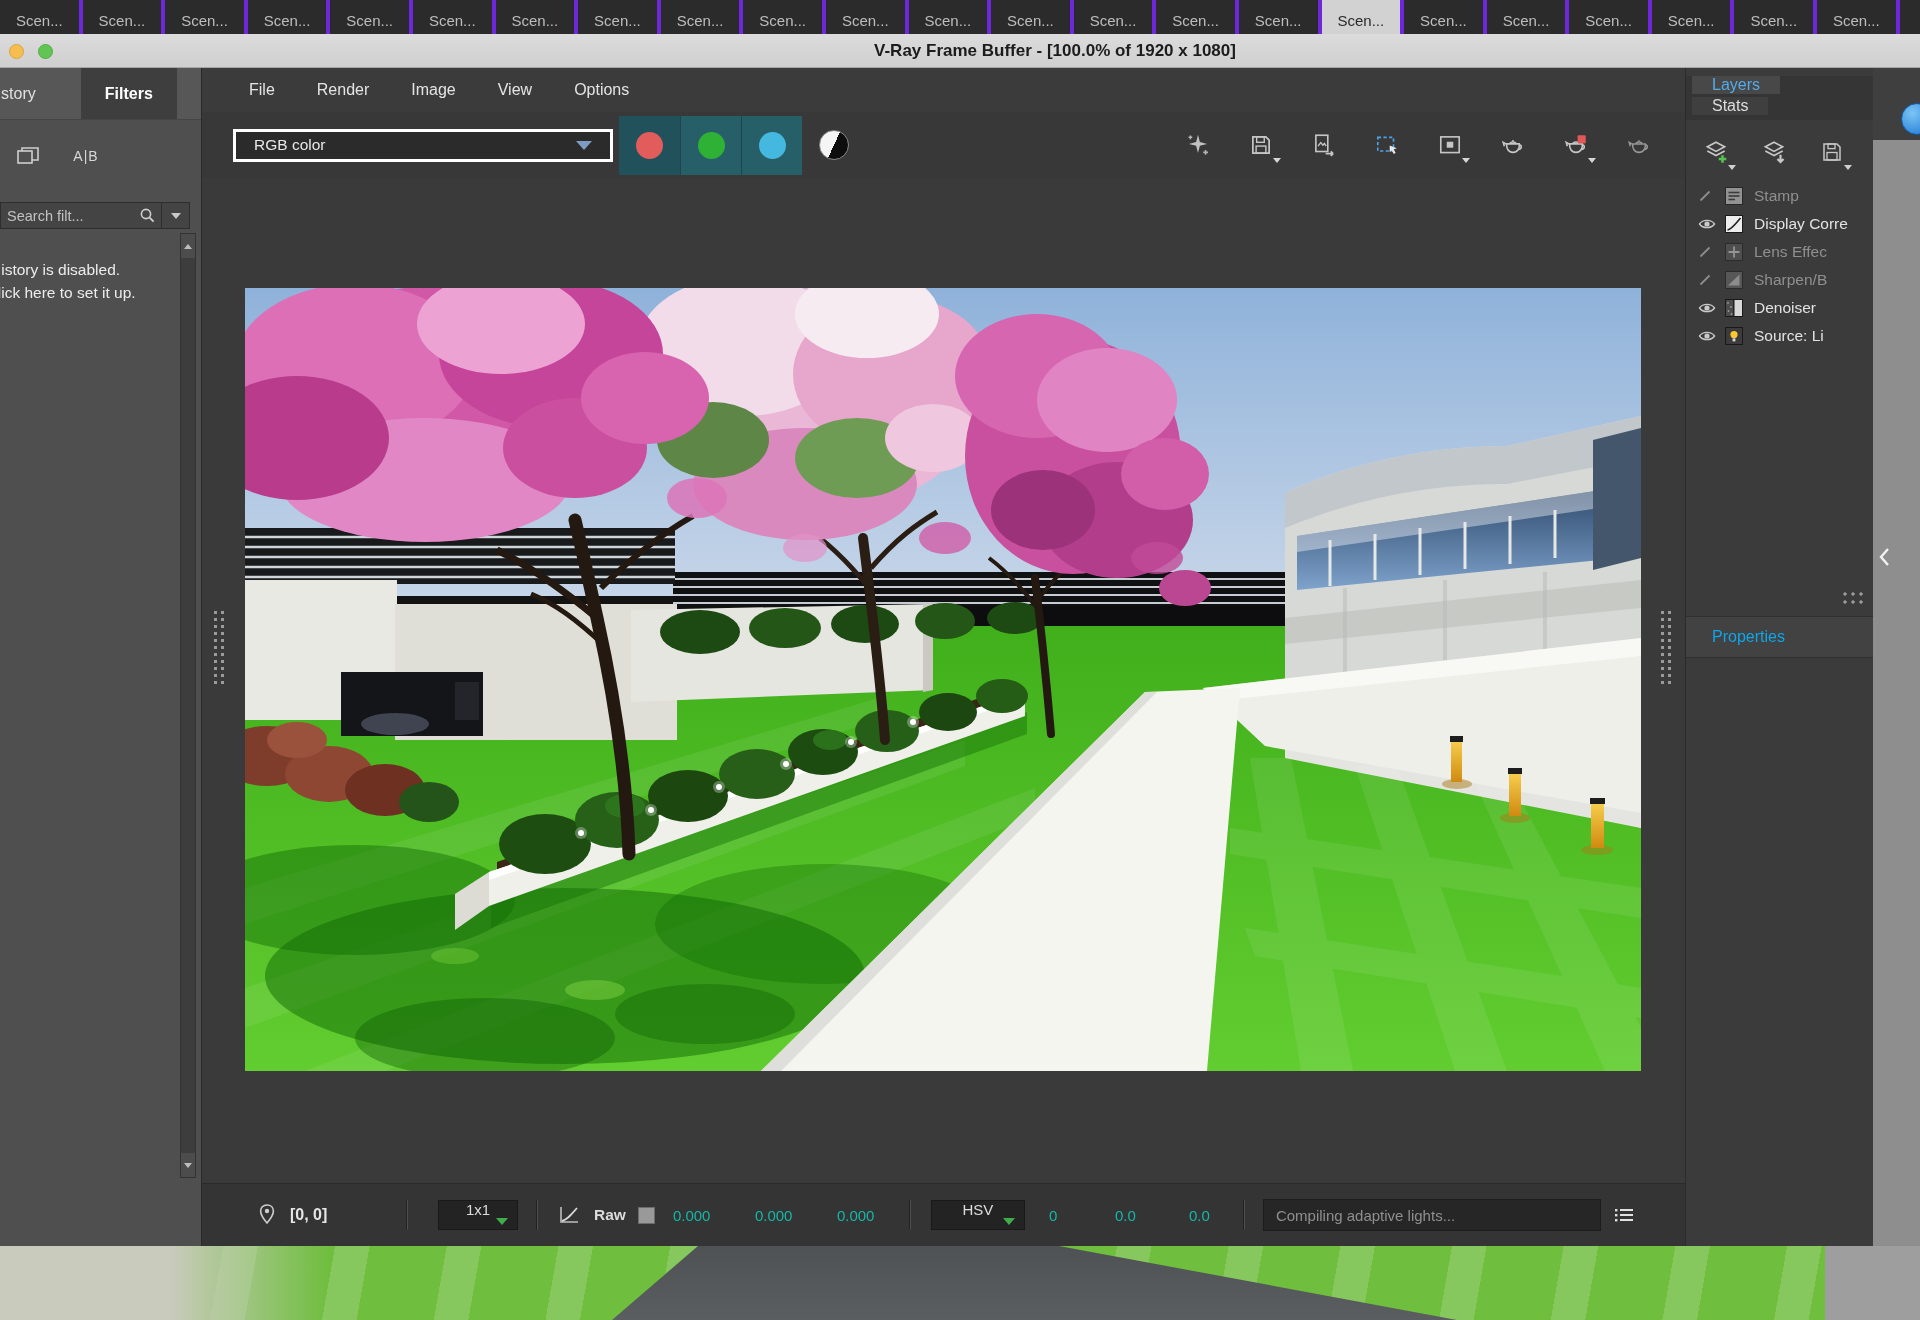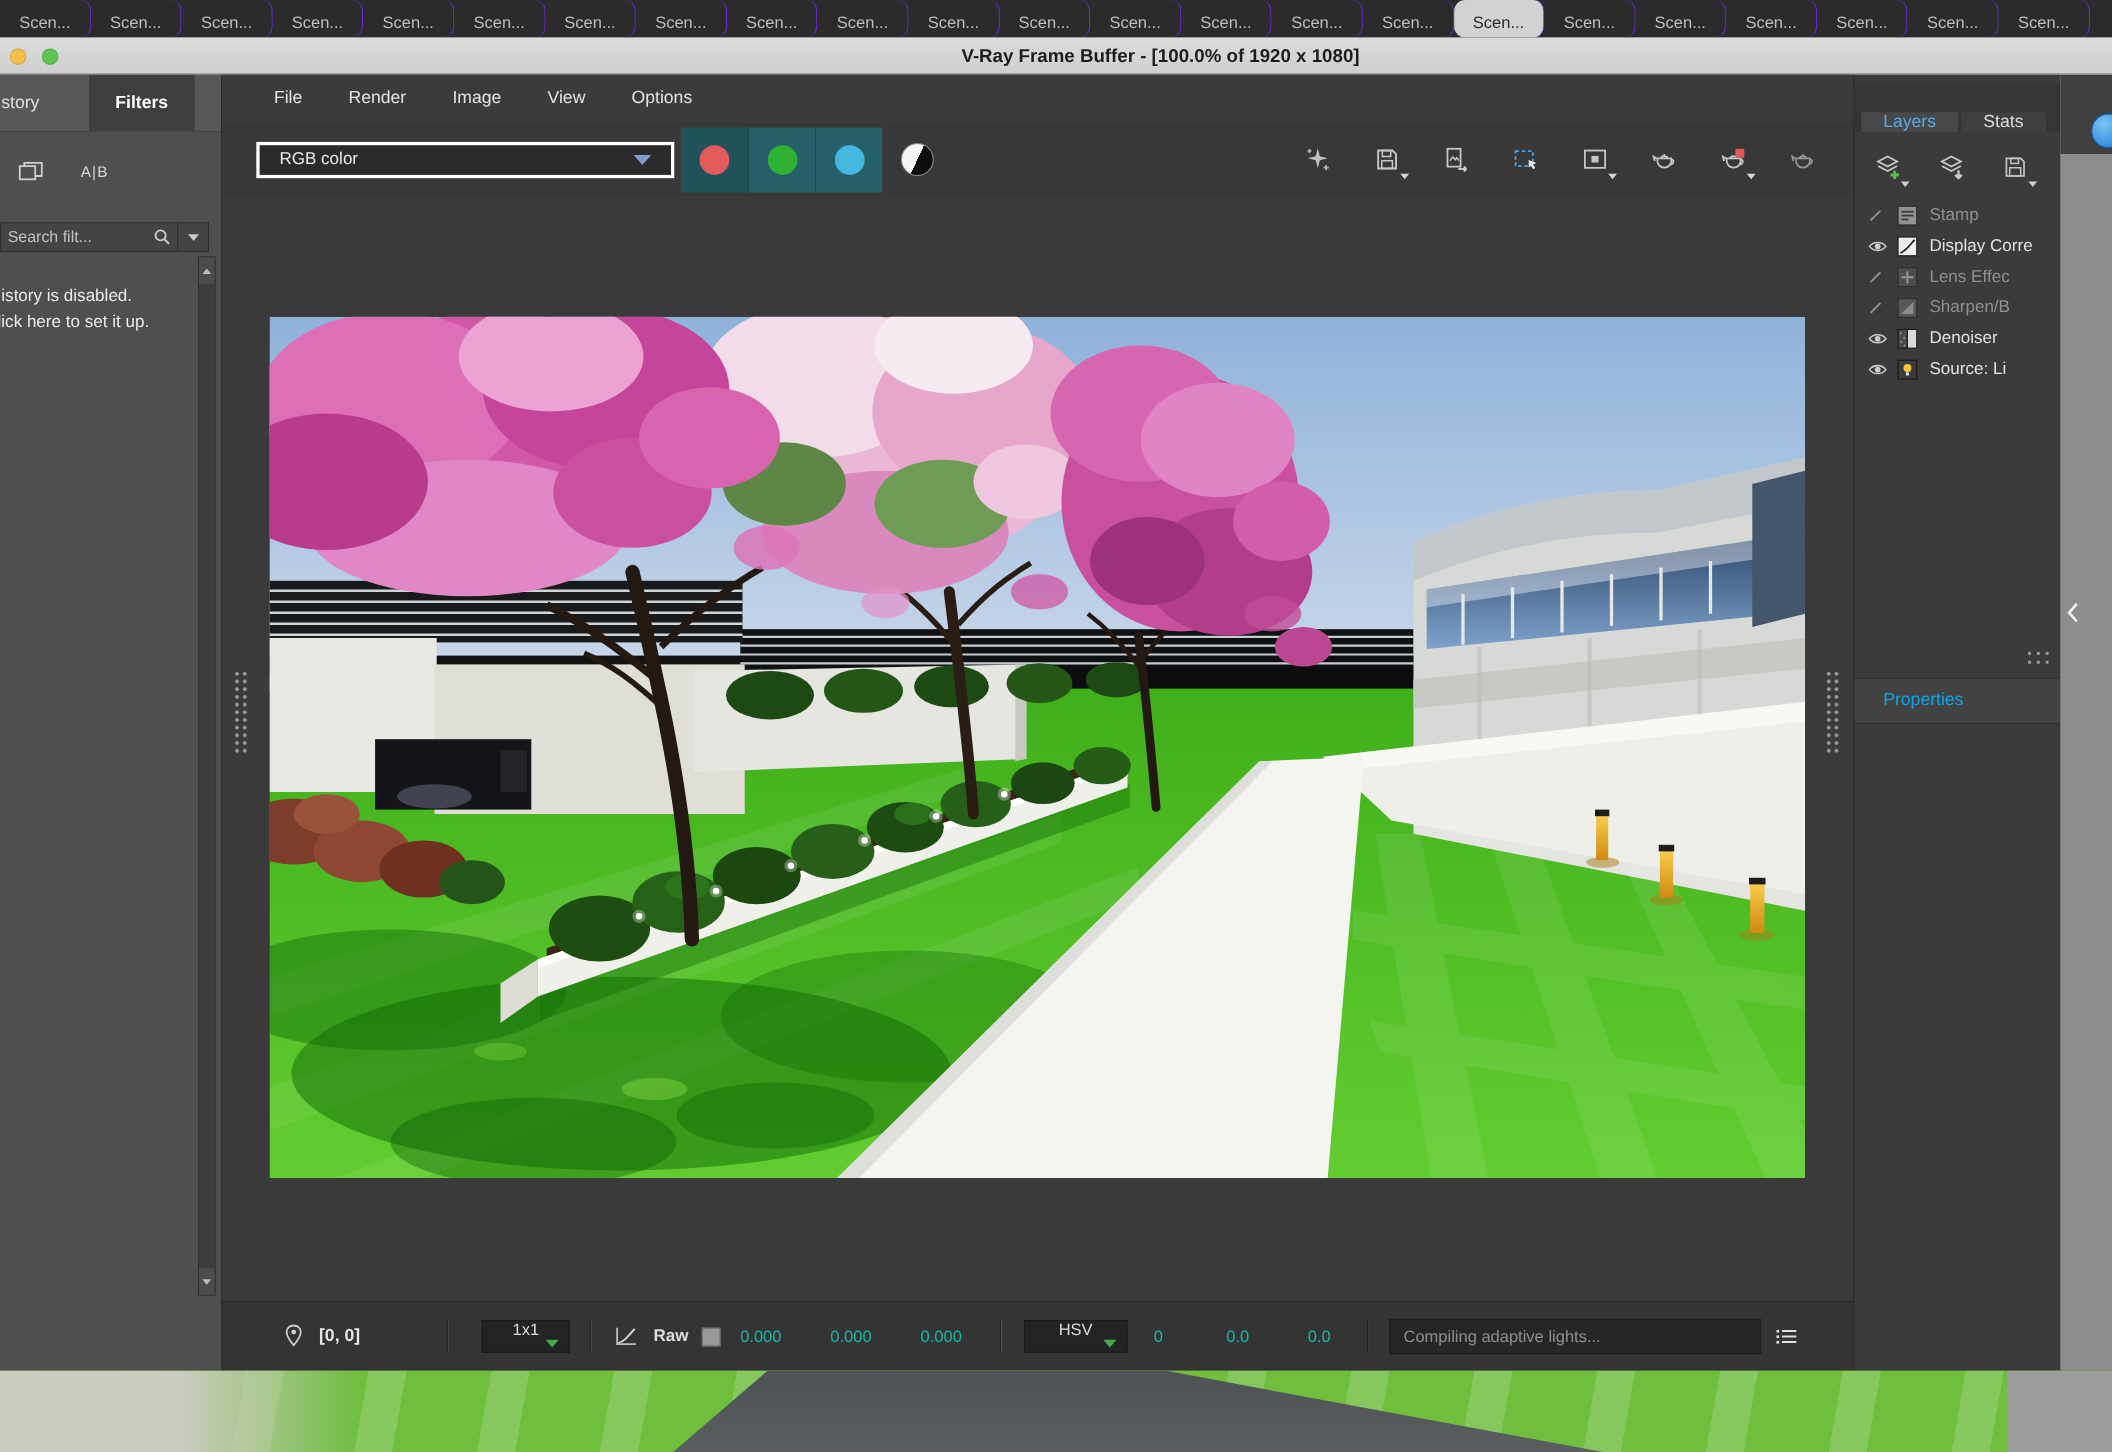--- a/index.html
+++ b/index.html
@@ -2,23 +2,23 @@
 <html><head>
 <meta charset="utf-8">
 <style>
   * { box-sizing: border-box; margin: 0; padding: 0; }
   body { width:1920px; height:1320px; overflow:hidden; background:#2c2c2c;
          font-family:"Liberation Sans", sans-serif; }
   .screen { position:relative; width:1920px; height:1320px; overflow:hidden; background:#3b3b3b; }
 
   
   .scene-tabs { position:absolute; top:0; left:0; width:1920px; height:34px; background:#2b2b2b; display:flex; overflow:hidden; }
-  .scene-tab { flex:0 0 82.6px; border-right:1px solid #6d28d9; color:#bdbdbd; font-size:15px;
+  .scene-tab { flex:0 0 82.6px; border-right:4px solid #6d28d9; color:#bdbdbd; font-size:15px;
                display:flex; align-items:flex-end; justify-content:center; padding-bottom:5px;
-               white-space:nowrap; overflow:hidden;border-radius:10px; }
+               white-space:nowrap; overflow:hidden; }
   .scene-tab.active { background:#d2d2d2; color:#2a2a2a; }
 
   
   .titlebar { position:absolute; top:34px; left:0; width:1920px; height:34px;
               background:linear-gradient(#dcdcdc,#cfcfcf); border-bottom:1px solid #a6a6a6; }
   .tl { position:absolute; top:10px; width:15px; height:15px; border-radius:50%; }
   .tl-yellow { left:9px;  background:#f6be4f; border:1px solid #d9a53f; }
   .tl-green  { left:38px; background:#61c554; border:1px solid #53ad46; }
   .title { position:absolute; left:0; right:0; top:0; height:33px; line-height:33px; text-align:center;
            padding-left:190px; font-size:17px; font-weight:bold; color:#1c1c1c; }
@@ -88,21 +88,21 @@
                padding:0 9px; color:#dcdcdc; font-size:15px;flex-direction:column; }
   .sb-tri { margin-left:auto; width:0; height:0; border-left:6px solid transparent; border-right:6px solid transparent; border-top:7px solid #3fae4a; }
   .sb-label { color:#dcdcdc; font-size:15.5px; }
   .sb-val { color:#14b8a6; font-size:15px; }
   .sb-check { width:17px; height:17px; background:#999999; border:1px solid #6b6b6b; }
   .sb-msg { height:32px; width:338px; background:#262626; border:1px solid #1d1d1d; color:#8f8f8f; font-size:15px;
             display:flex; align-items:center; padding:0 12px; white-space:nowrap; overflow:hidden; }
 
   
   .right-panel { position:absolute; left:1685px; top:0; width:188px; height:1178px; background:#3b3b3b; border-left:1px solid #2b2b2b; }
-  .rp-tabs { margin-top:8px; height:44px; display:flex; padding-left:6px; gap:3px; background:#353535; align-items:flex-end; }
+  .rp-tabs { margin-top:8px; height:44px; display:flex; padding-left:6px; gap:3px; background:#353535; align-items:flex-start;flex-direction:column; }
   .rp-tab { display:flex; align-items:center; padding:0 20px; font-size:16px; }
   .rp-tab.active { background:#484848; color:#55aae8; }
   .rp-tab.inactive { background:#3f3f3f; color:#dedede; }
   .rp-actions { margin:14px 0 0 12px; display:flex; gap:22px; }
   .rp-btn { position:relative; width:36px; height:36px; border:none; background:transparent;
             display:flex; align-items:center; justify-content:center; }
   .rp-btn .dd { position:absolute; right:-2px; bottom:0; width:0; height:0;
                 border-left:4px solid transparent; border-right:4px solid transparent; border-top:5px solid #cfcfcf; }
   .layer-list { margin-top:12px; }
   .layer-row { height:28px; display:flex; align-items:center; padding-left:12px; }

